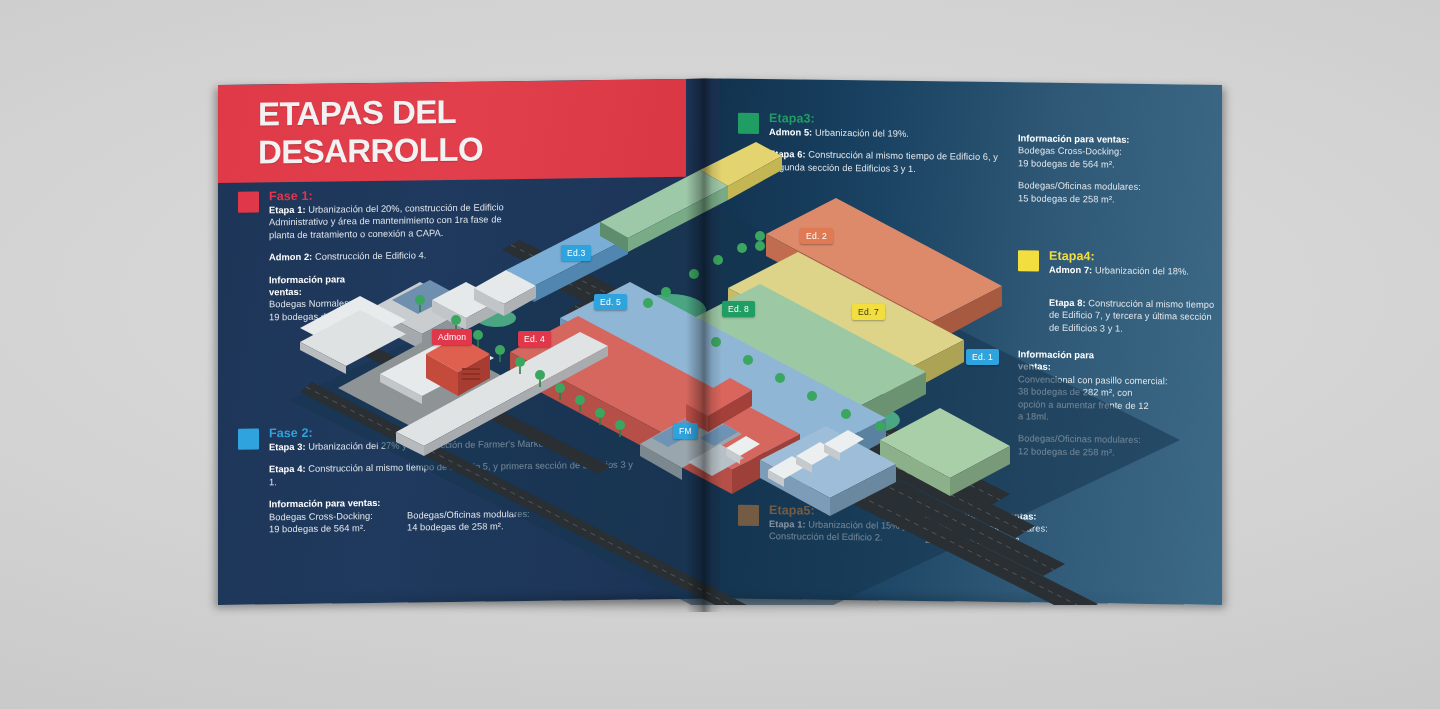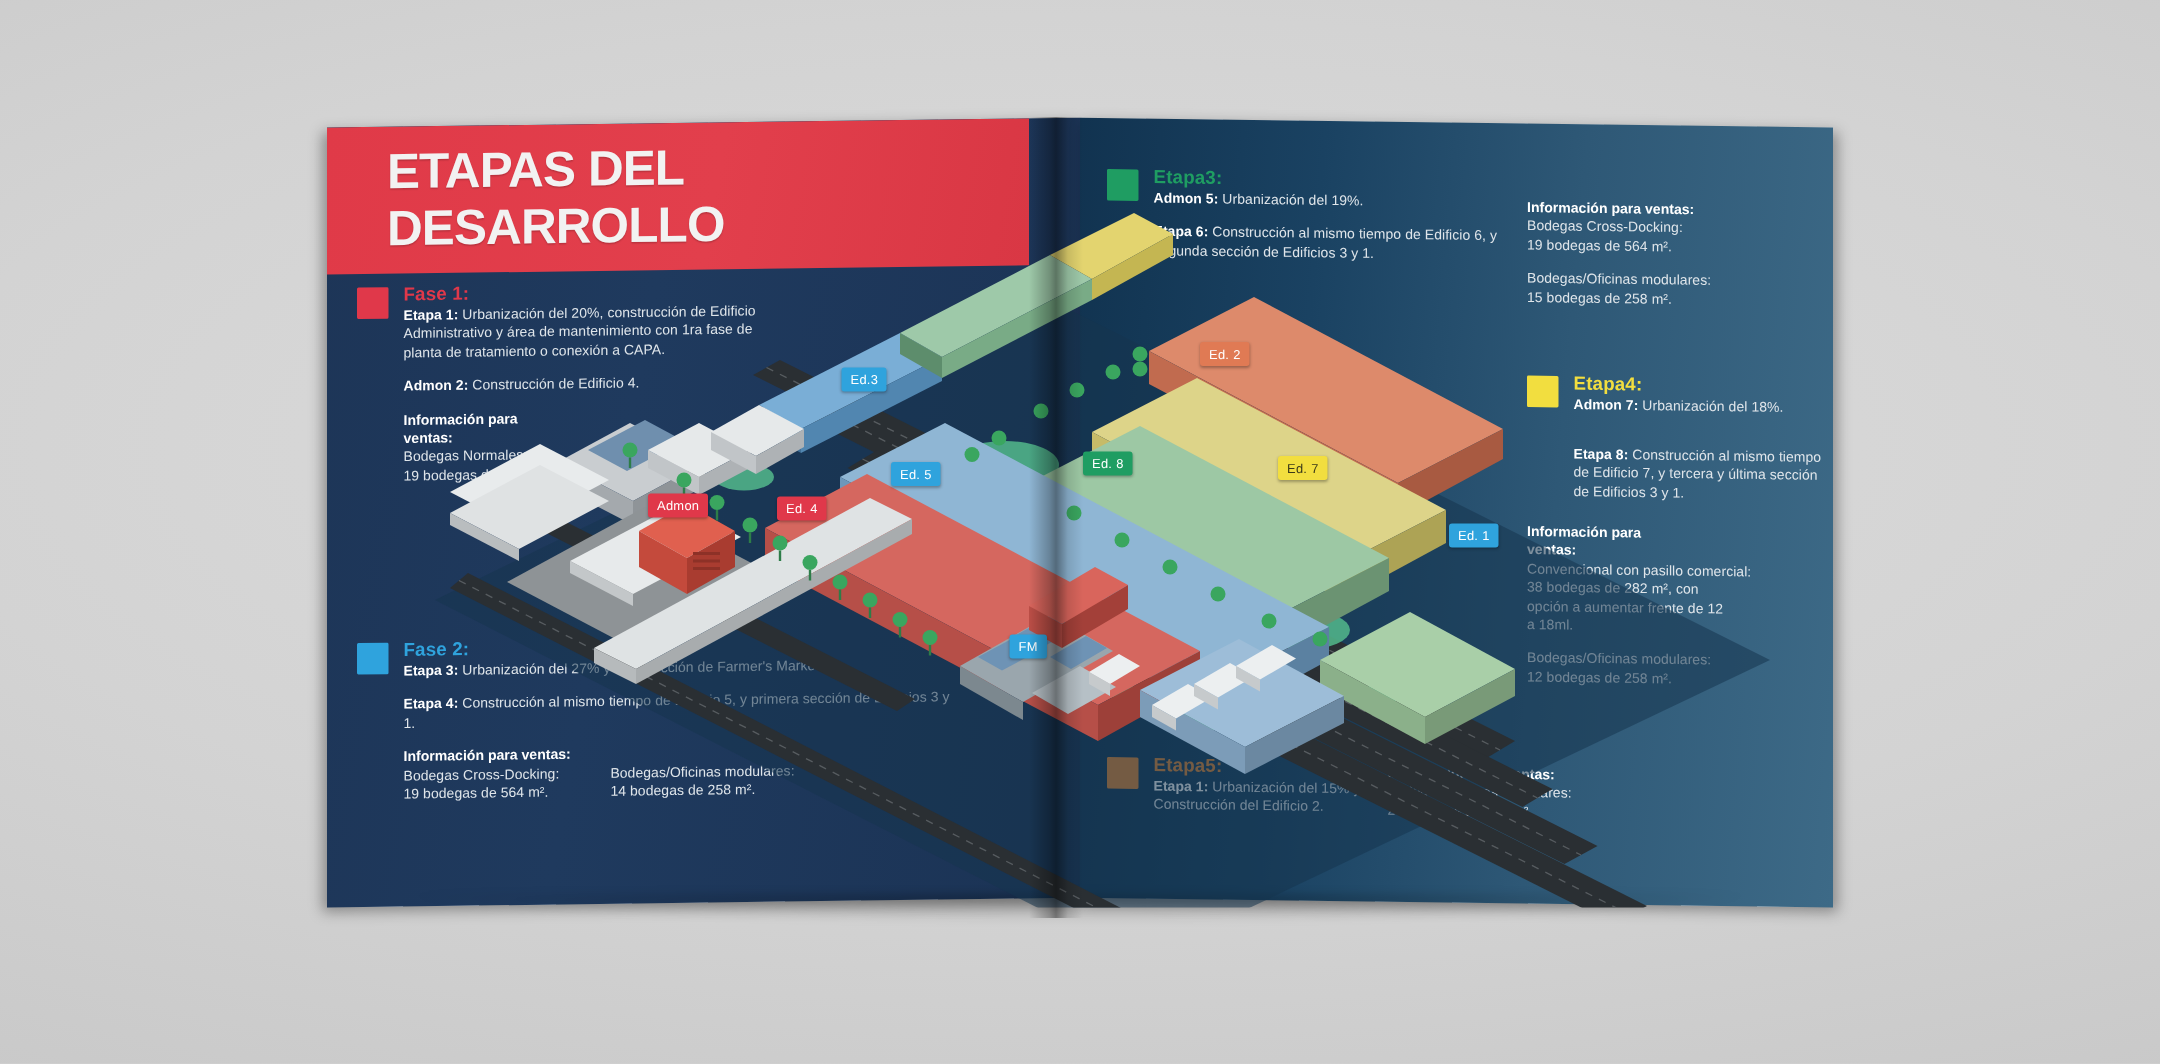--- a/index.html
+++ b/index.html
@@ -397,21 +397,21 @@
             <line x1="620" y1="430" x2="620" y2="437"></line>
         </g>
       </g>
     </g>
   </svg>
 
   <div>
     <div class="maplabel" style="left:561px;top:245px;background:#2fa3dd;">Ed.3</div>
     <div class="maplabel" style="left:432px;top:329px;background:#e0384a;">Admon</div>
     <div class="maplabel" style="left:518px;top:331px;background:#e0384a;text-align:right;">Ed. 4</div>
-    <div class="maplabel" style="left:594px;top:308px;background:#2fa3dd;">Ed. 5</div>
+    <div class="maplabel" style="left:594px;top:294px;background:#2fa3dd;">Ed. 5</div>
     <div class="maplabel" style="left:673px;top:423px;background:#2fa3dd;">FM</div>
     <div class="maplabel" style="left:722px;top:301px;background:#1f9d62;">Ed. 8</div>
     <div class="maplabel" style="left:800px;top:228px;background:#e07a54;">Ed. 2</div>
     <div class="maplabel" style="left:852px;top:304px;background:#f2de3f;color:#3b3a1a;">Ed. 7</div>
     <div class="maplabel" style="left:966px;top:349px;background:#2fa3dd;">Ed. 1</div>
   </div>
 
 </div>
 
 </body></html>

